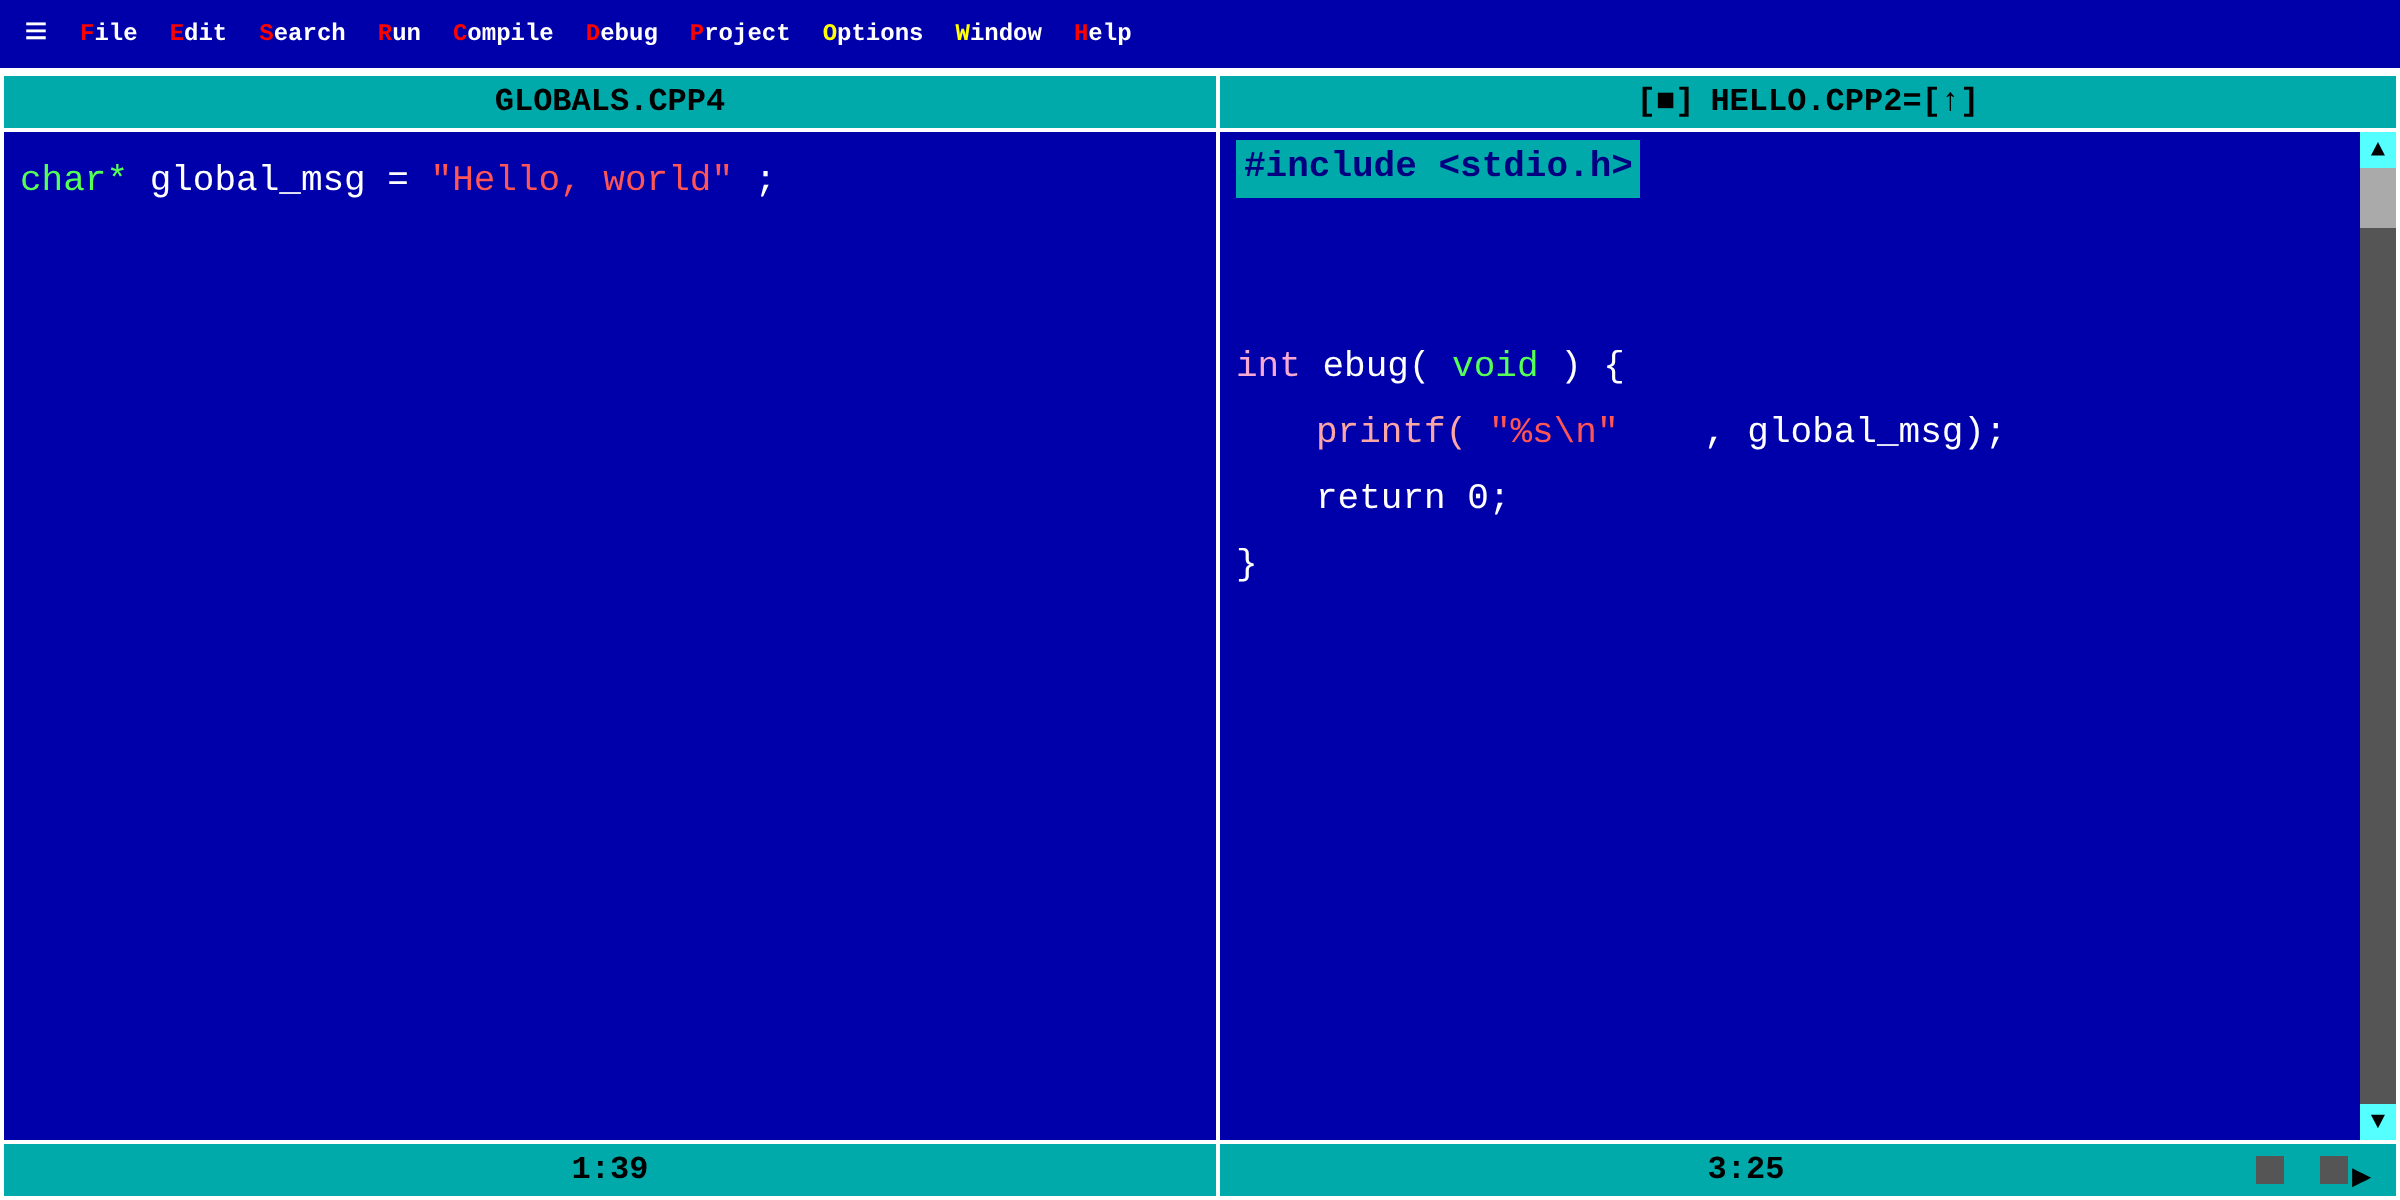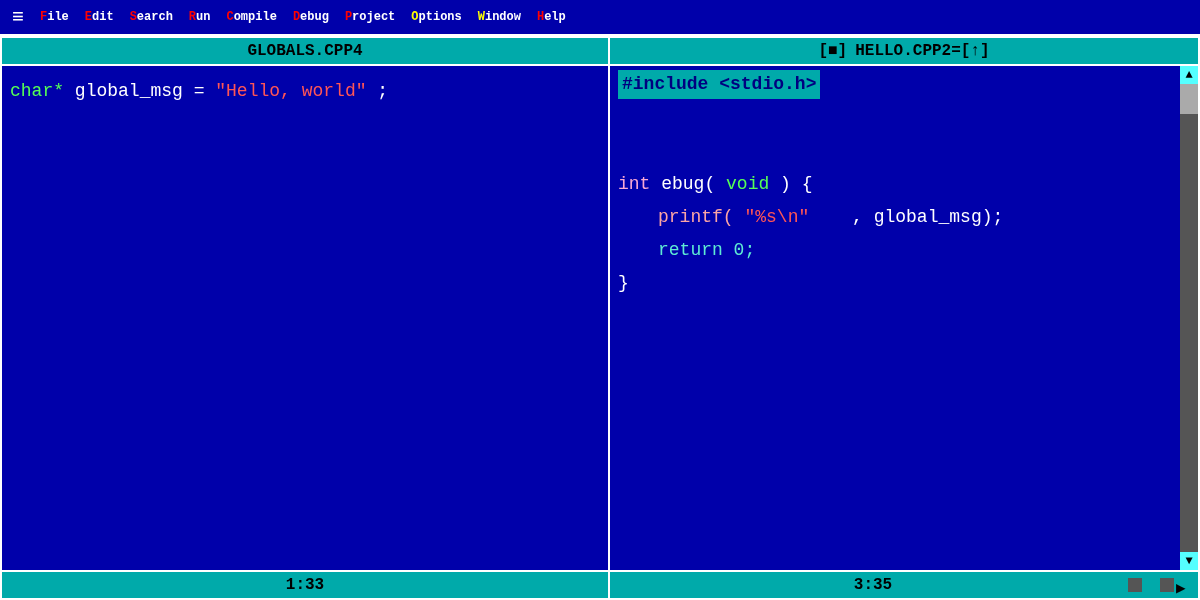--- a/index.html
+++ b/index.html
@@ -197,21 +197,21 @@
     <div class="pane-content">
       <div style="margin-top: 8px;">
         <span style="color:#55FF55;">char*</span>
         <span style="color:#FFFFFF;margin-top:20px;"> global_msg </span>
         <span style="color:#FFFFFF;">= </span>
         <span style="color:#FF5555;">"Hello, world"</span>
         <span style="color:#FFFFFF;">;</span>
       </div>
     </div>
     <div class="pane-statusbar">
-      <span class="status-pos">1:33</span>
+      <span class="status-pos">1:39</span>
     </div>
   </div>
 
   <div class="pane" id="right-pane" style="position:relative;">
     <div class="pane-titlebar">
       <span style="color:#000000; margin-right:8px;">[■]</span>
       <span class="pane-title">HELLO.CPP</span>
       <span class="pane-number">2=[↑]</span>
     </div>
     <div class="pane-content" style="padding-right: 24px;">
@@ -232,38 +232,38 @@
         <span style="color:#FFFFFF;">) {</span>
       </div>
 
       <div style="margin-bottom: 6px; padding-left: 40px;">
         <span style="color:#fca5a5;">printf(</span>
         <span style="color:#FF5555;">"%s\n"</span>
         <span style="color:#FFFFFF;margin-left:32px;">, global_msg);</span>
       </div>
 
       <div style="margin-bottom: 6px; padding-left: 40px;">
-        <span style="color:#5eead4;">return 0;</span>
+        <span style="color:#ffffff;">return 0;</span>
       </div>
 
       <div style="margin-bottom: 6px;">
         <span style="color:#FFFFFF;">}</span>
       </div>
     </div>
 
     <div class="right-scrollbar">
       <div class="scroll-up-arrow">▲</div>
       <div class="scroll-track">
         <div class="scroll-handle"></div>
       </div>
       <div class="scroll-down-arrow">▼</div>
     </div>
 
     <div class="pane-statusbar" style="justify-content: space-between; padding: 0 8px;">
-      <span style="flex:1; text-align:center;">3:35</span>
+      <span style="flex:1; text-align:center;">3:25</span>
       <span style="display:flex; align-items:center; gap:2px;">
         <span style="display:inline-block; width:14px; height:14px; background:#555555;"></span>
         <span style="display:inline-block; width:14px; height:14px; background:#00AAAA;"></span>
         <span style="display:inline-block; width:14px; height:14px; background:#555555;"></span>
         <span style="display:inline-block; width:14px; height:14px; background:#00AAAA;">▶</span>
       </span>
     </div>
   </div>
 
 </div>

